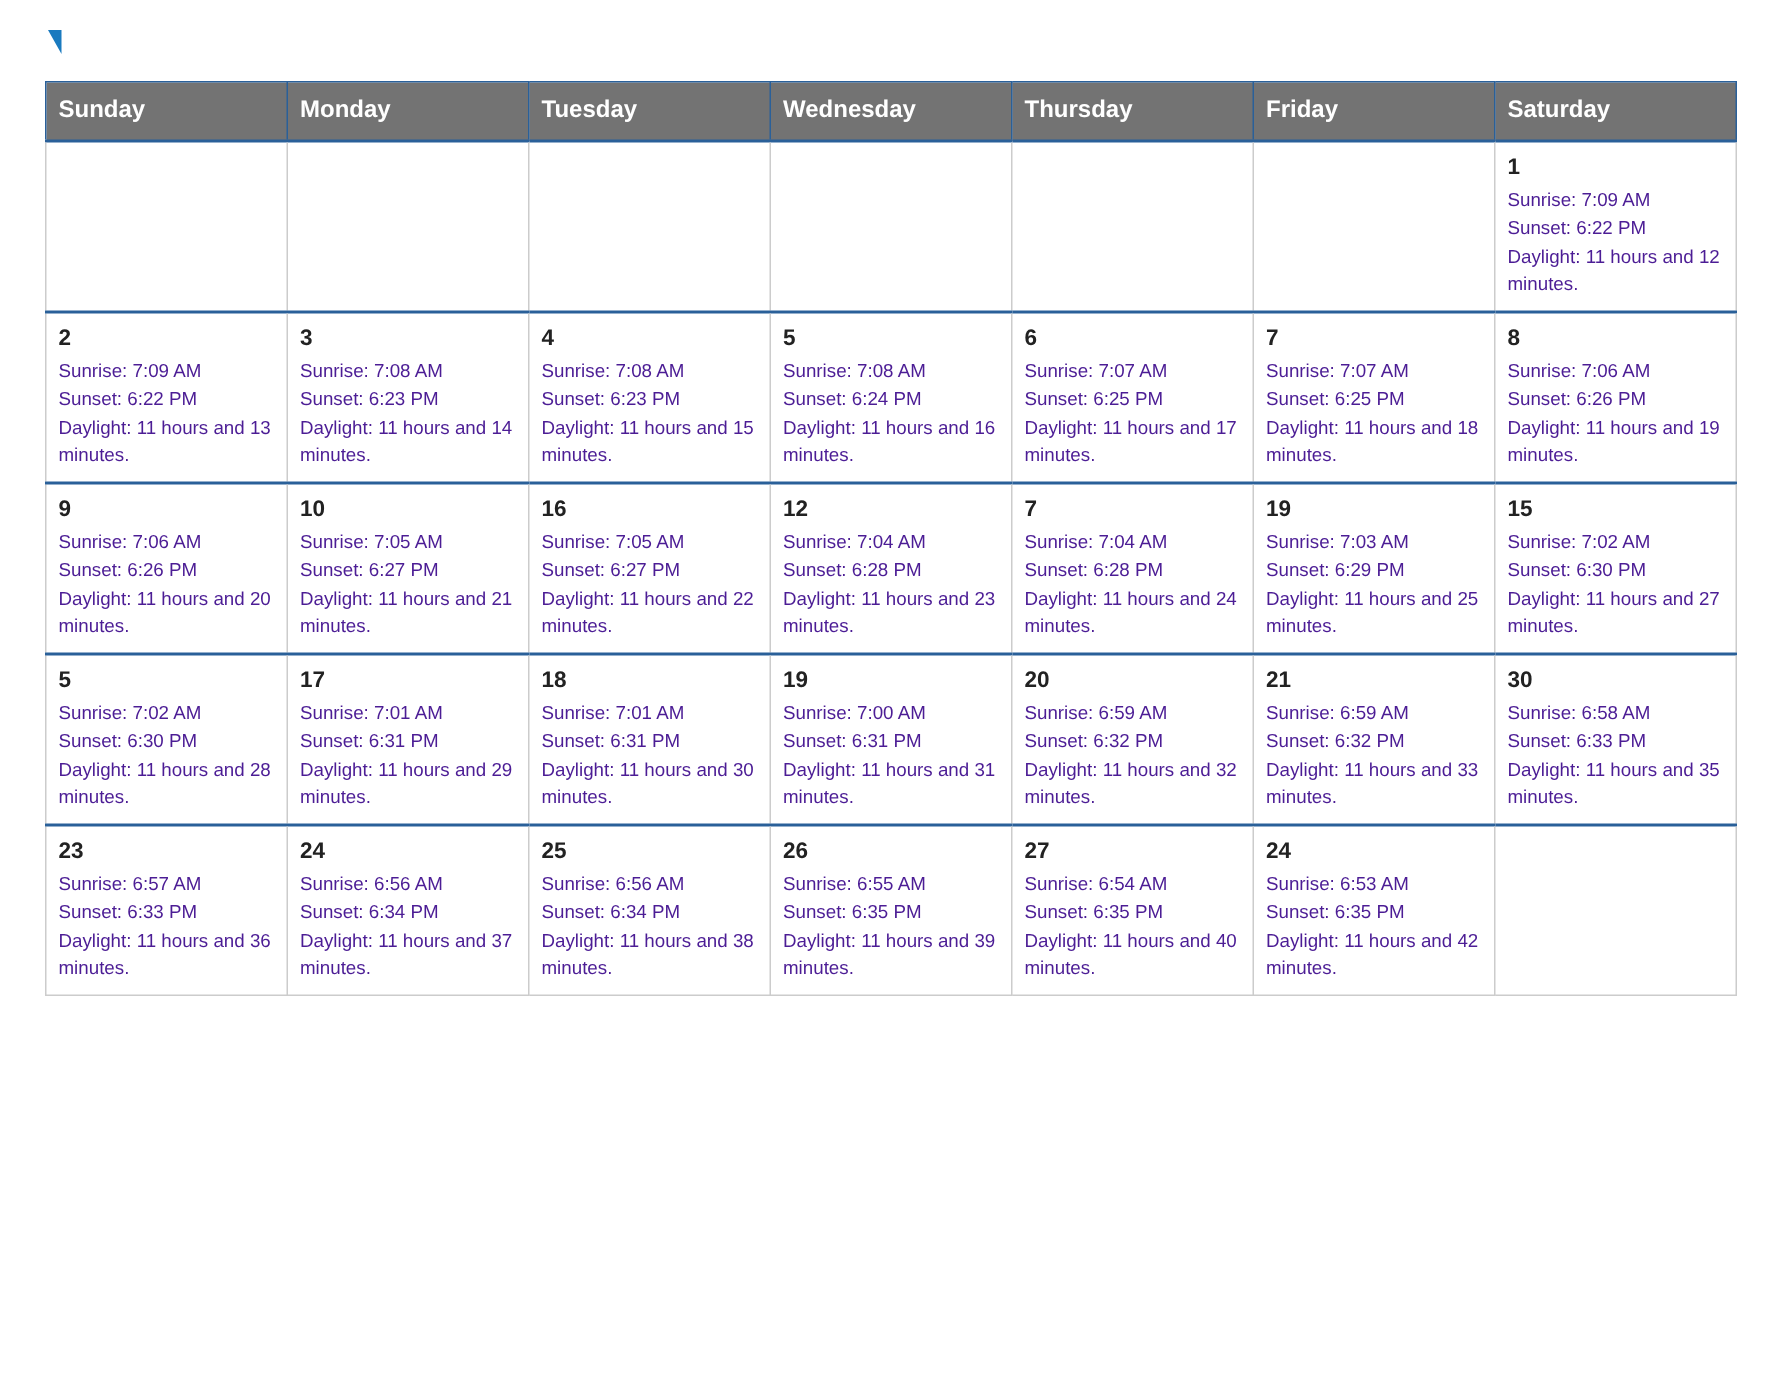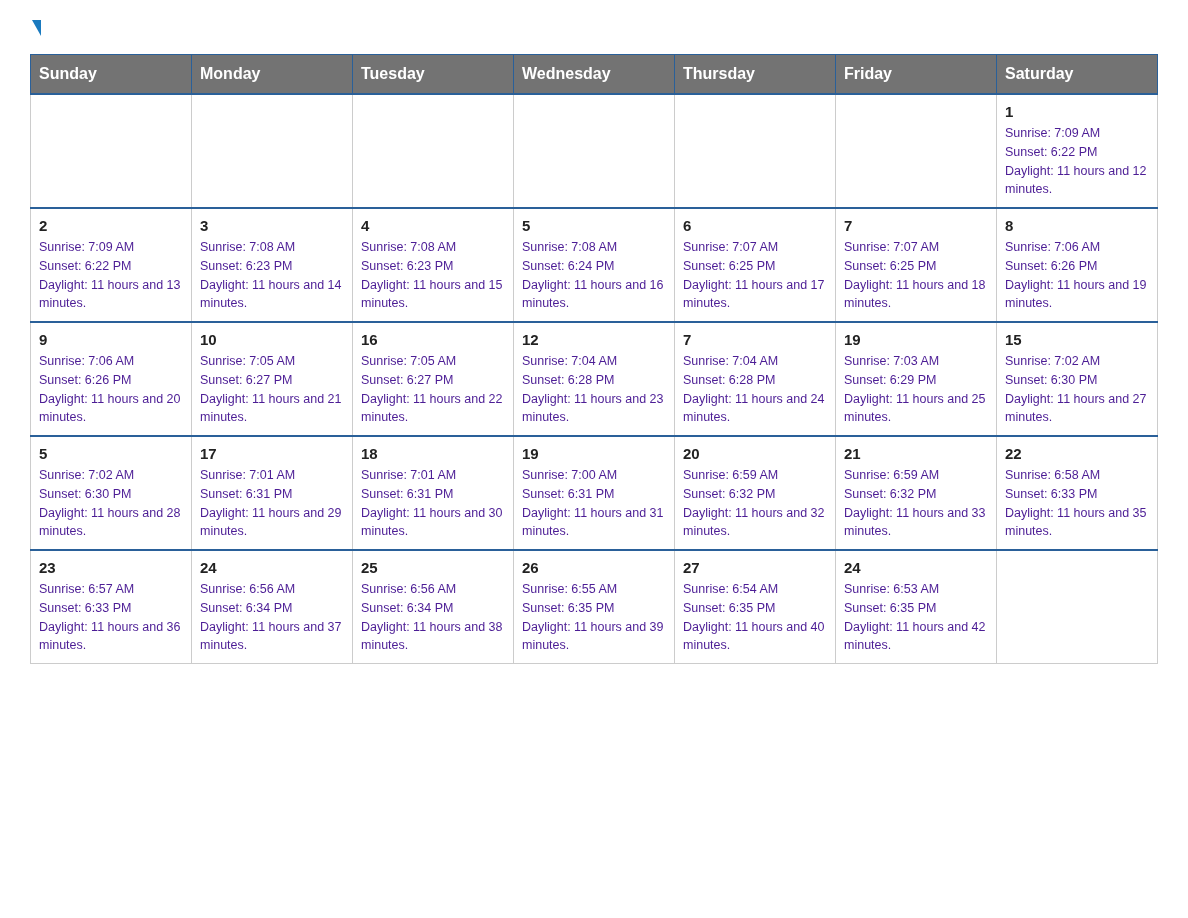--- a/index.html
+++ b/index.html
@@ -227,21 +227,21 @@
         </td>
         <td>
           <span class="day-number">20</span>
           <div class="day-info">Sunrise: 6:59 AM<br>Sunset: 6:32 PM<br>Daylight: 11 hours and 32 minutes.</div>
         </td>
         <td>
           <span class="day-number">21</span>
           <div class="day-info">Sunrise: 6:59 AM<br>Sunset: 6:32 PM<br>Daylight: 11 hours and 33 minutes.</div>
         </td>
         <td>
-          <span class="day-number">22</span>
+          <span class="day-number">30</span>
           <div class="day-info">Sunrise: 6:58 AM<br>Sunset: 6:33 PM<br>Daylight: 11 hours and 35 minutes.</div>
         </td>
       </tr>
       <tr class="week-row">
         <td>
           <span class="day-number">23</span>
           <div class="day-info">Sunrise: 6:57 AM<br>Sunset: 6:33 PM<br>Daylight: 11 hours and 36 minutes.</div>
         </td>
         <td>
           <span class="day-number">24</span>

